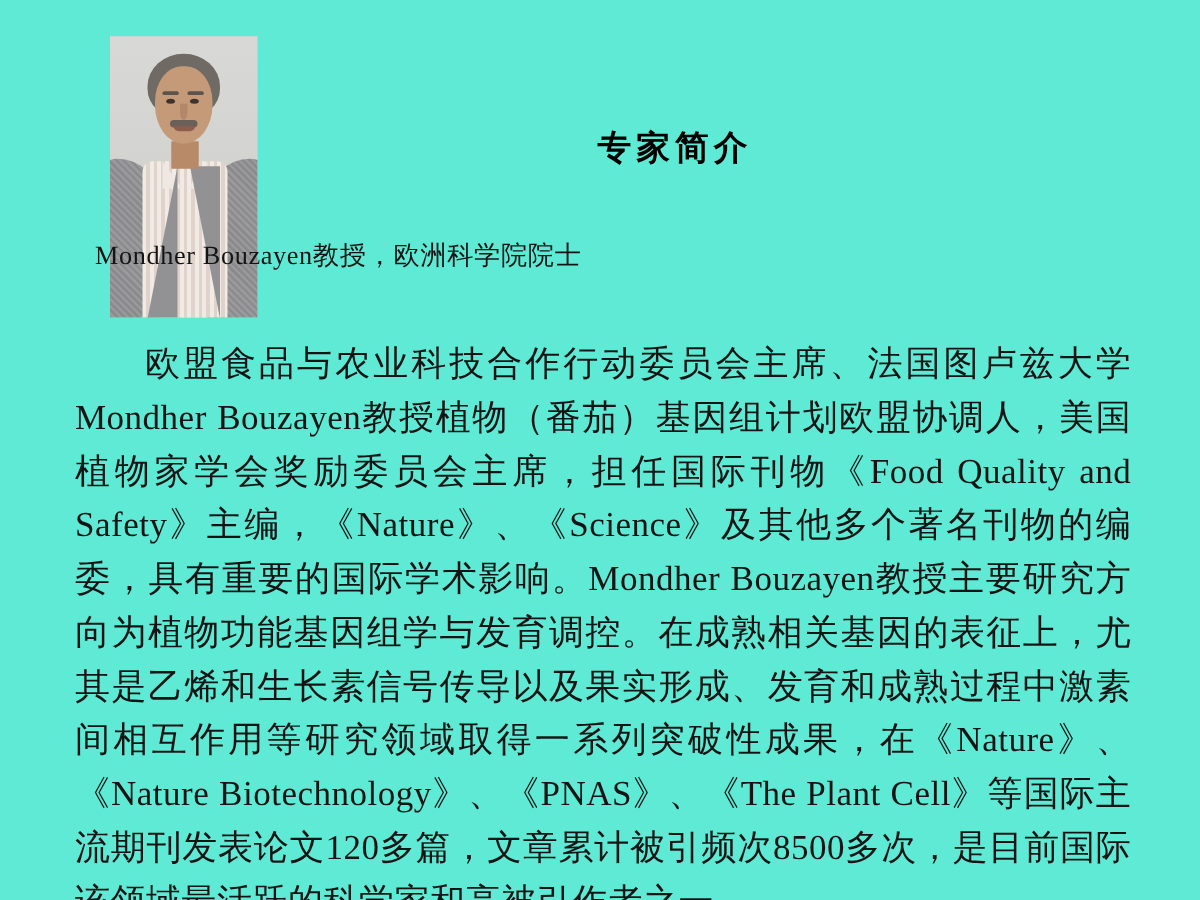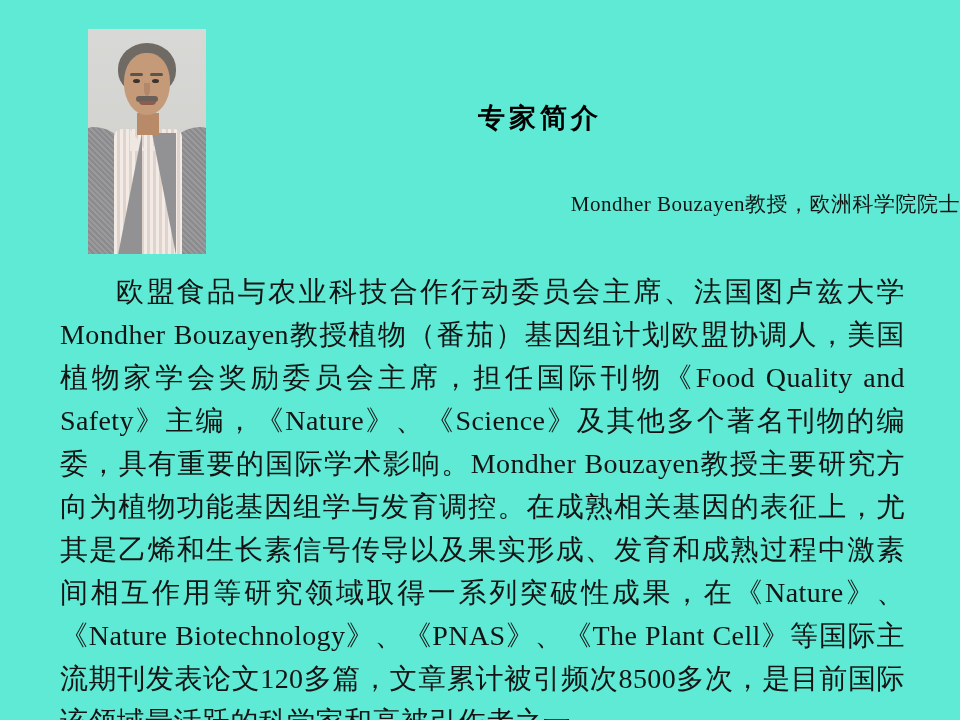--- a/index.html
+++ b/index.html
@@ -189,22 +189,22 @@
     padding-left: 120px;
     box-sizing: border-box;
   }
 
   
   .subtitle {
     position: absolute;
     left: 0;
     top: 190px;
     width: 960px;
-    text-align: right;
-    padding-left: 54px;
+    text-align: left;
+    padding-left: 76px;
     box-sizing: border-box;
     font-size: 21px;
     color: #141414;
     letter-spacing: 0.5px;
   }
 
   
   .body-text {
     position: absolute;
     left: 60px;

